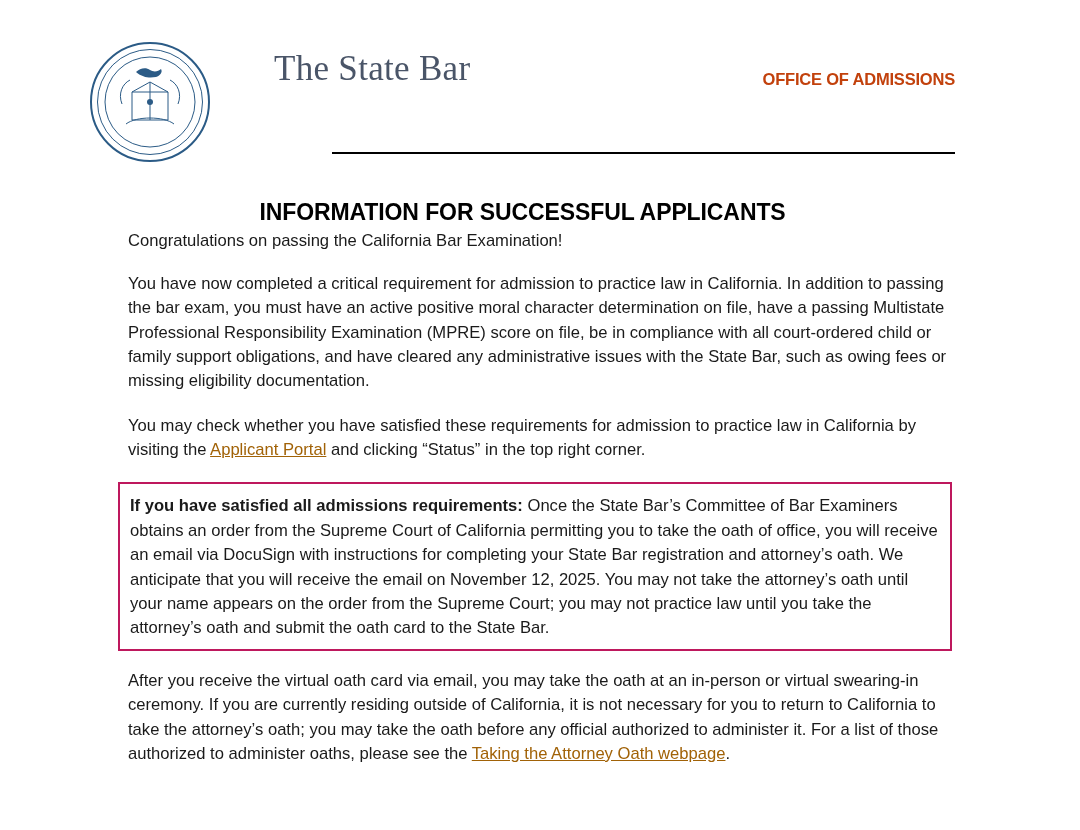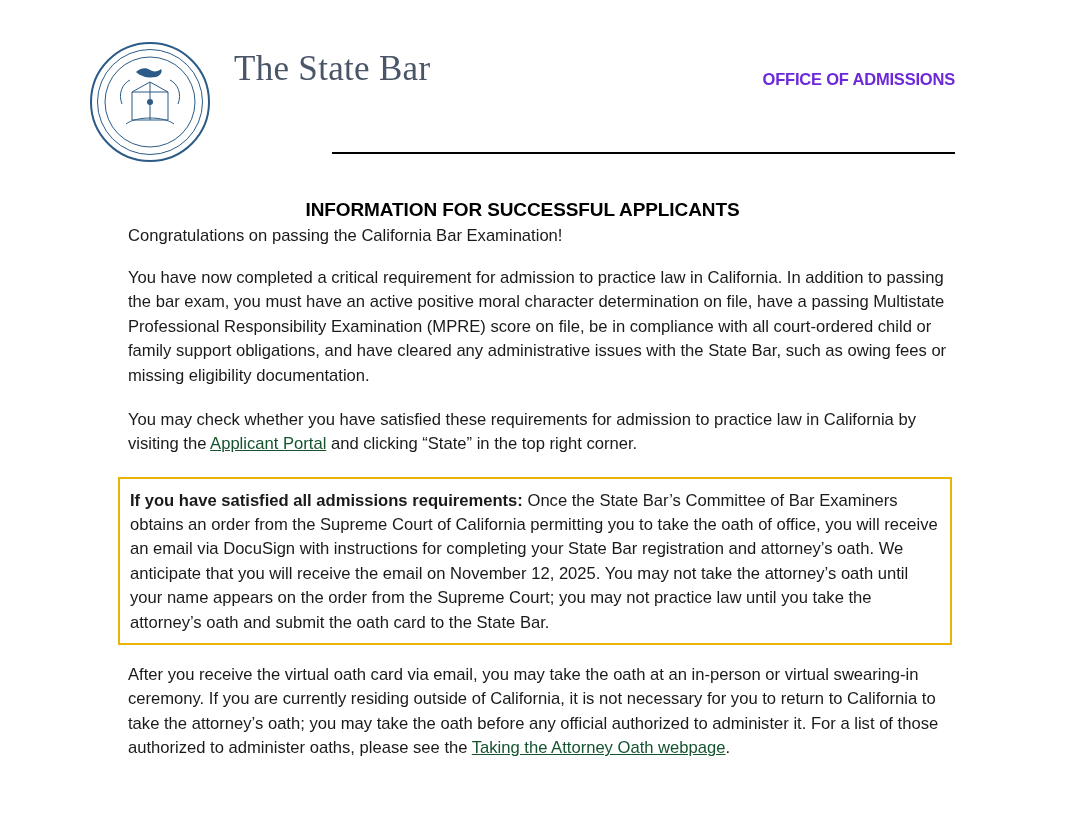--- a/index.html
+++ b/index.html
@@ -34,20 +34,21 @@
     padding: 40px 125px 0 90px;
     box-sizing: border-box;
   }
 
   
   .header {
     display: flex;
     align-items: flex-start;
     height: 118px;
     position: relative;
+    gap: 40px;
   }
   .seal {
     width: 116px;
     height: 116px;
     flex: 0 0 116px;
     border-radius: 50%;
     border: 2px solid #2b5b86;
     position: relative;
     background: #ffffff;
     margin-top: 2px;
@@ -77,57 +78,57 @@
     color: #4a5568;
     line-height: 1.12;
   }
   .office {
     position: absolute;
     right: 0;
     top: 30px;
     font-size: 16.5px;
     font-weight: bold;
     letter-spacing: -0.2px;
-    color: #6d28d9;
+    color: #c2410c;
   }
   .rule {
     position: absolute;
     left: 242px;
     right: 0;
     top: 112px;
     height: 2px;
     background: #000000;
   }
 
   
   .title-block {
     margin-top: 38px;
     text-align: center;
-    font-size: 19px;
+    font-size: 23px;
     font-weight: bold;
     line-height: 1.45;
     letter-spacing: -0.1px;
   }
 
   
   .body-text {
     font-size: 16.6px;
     line-height: 1.47;
     color: #1a1a1a;
     padding-left: 38px;
     padding-right: 3px;
   }
   .body-text p { margin: 0 0 20px 0; }
   .body-text p.tight { margin-bottom: 18px; }
   a.link {
-    color: #14532d;
+    color: #a16207;
     text-decoration: underline;
   }
   .callout {
-    border: 2px solid #eab308;
+    border: 2px solid #be185d;
     padding: 10px 12px 8px 10px;
     margin: 4px 0 18px -10px;
     box-sizing: border-box;
   }
   .callout p { margin: 0; }
   .callout b { font-weight: bold; }
 </style>
 </head>
 <body>
 
@@ -168,21 +169,21 @@
       <div>INFORMATION FOR SUCCESSFUL APPLICANTS</div>
     </div>
 
     <div class="body-text">
 
       <p class="tight">Congratulations on passing the California Bar Examination!</p>
 
       <p>You have now completed a critical requirement for admission to practice law in California. In addition to passing the bar exam, you must have an active positive moral character determination on file, have a passing Multistate Professional Responsibility Examination (MPRE) score on file, be in compliance with all court-ordered child or family support obligations, and have cleared any administrative issues with the State Bar, such as owing fees or missing eligibility documentation.</p>
 
       <p>
-        <span>You may check whether you have satisfied these requirements for admission to practice law in California by visiting the </span><a class="link" href="#">Applicant Portal</a><span> and clicking “State” in the top right corner.</span>
+        <span>You may check whether you have satisfied these requirements for admission to practice law in California by visiting the </span><a class="link" href="#">Applicant Portal</a><span> and clicking “Status” in the top right corner.</span>
       </p>
 
       <div class="callout">
         <p>
           <b>If you have satisfied all admissions requirements:</b><span> Once the State Bar’s Committee of Bar Examiners obtains an order from the Supreme Court of California permitting you to take the oath of office, you will receive an email via DocuSign with instructions for completing your State Bar registration and attorney’s oath. We anticipate that you will receive the email on November 12, 2025.  You may not take the attorney’s oath until your name appears on the order from the Supreme Court; you may not practice law until you take the attorney’s oath and submit the oath card to the State Bar.</span>
         </p>
       </div>
 
       <p>
         <span>After you receive the virtual oath card via email, you may take the oath at an in-person or virtual swearing-in ceremony. If you are currently residing outside of California, it is not necessary for you to return to California to take the attorney’s oath; you may take the oath before any official authorized to administer it. For a list of those authorized to administer oaths, please see the </span><a class="link" href="#">Taking the Attorney Oath webpage</a><span>.</span>

